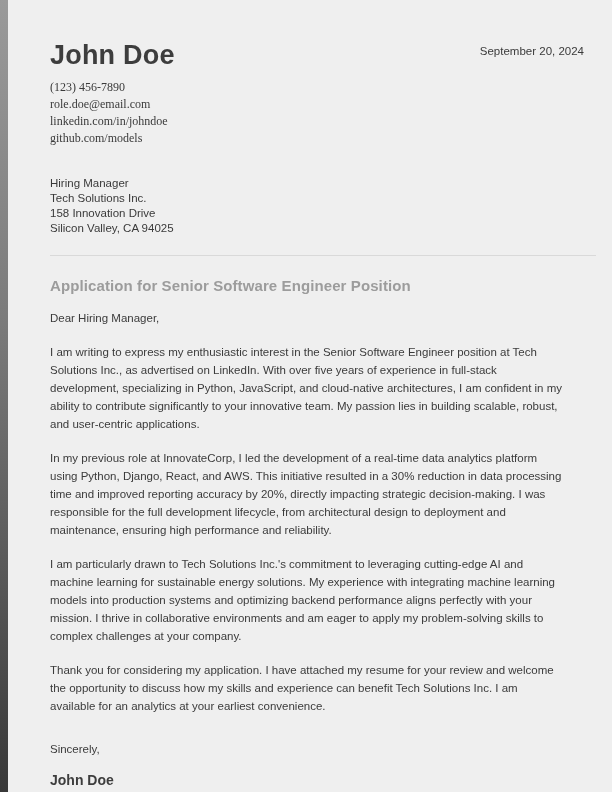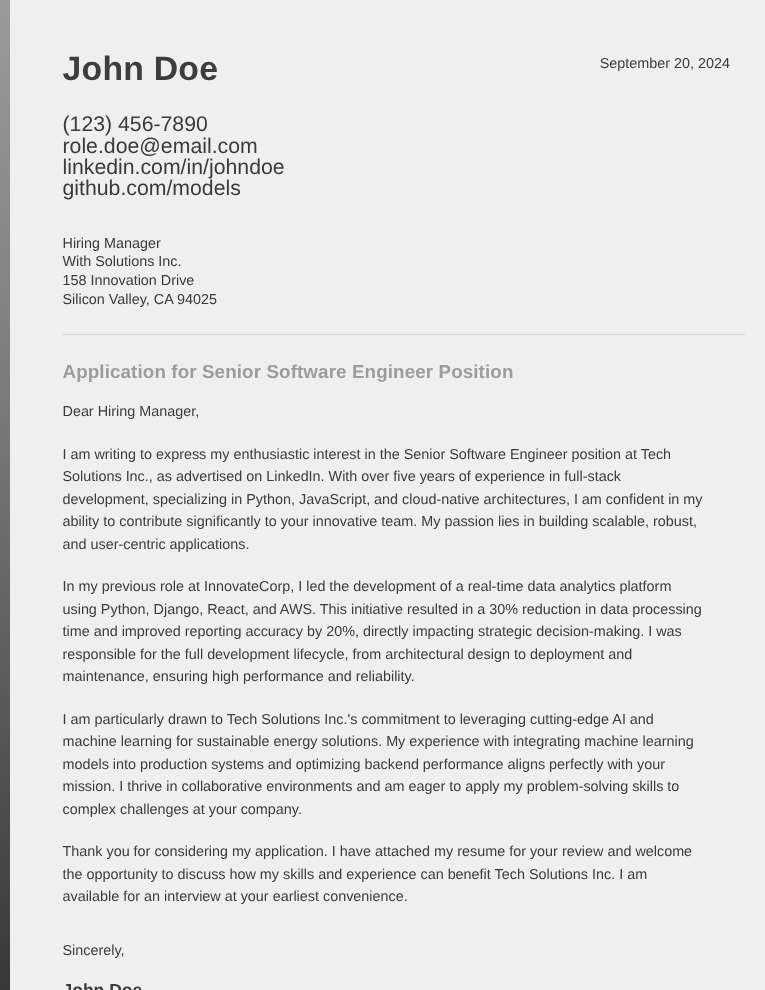--- a/index.html
+++ b/index.html
@@ -35,24 +35,25 @@
     letter-spacing: 0.2px;
     line-height: 1;
   }
   .date {
     font-size: 11.5px;
     color: #3a3a3a;
     padding-top: 3px;
     padding-right: 12px;
   }
   .contact-block {
-    margin-top: 22px;
-    font-size: 17px;
+    margin-top: 10px;
+    font-size: 12px;
     line-height: 17px;
     color: #3a3a3a;
+    font-family: Liberation Serif, serif;
   }
   .recipient-block {
     margin-top: 29px;
     font-size: 11.5px;
     line-height: 15px;
     color: #3a3a3a;
   }
   .divider {
     margin-top: 19px;
     border: none;
@@ -105,33 +106,33 @@
 
   <div class="contact-block">
     <div>(123) 456-7890</div>
     <div>role.doe@email.com</div>
     <div>linkedin.com/in/johndoe</div>
     <div>github.com/models</div>
   </div>
 
   <div class="recipient-block">
     <div>Hiring Manager</div>
-    <div>With Solutions Inc.</div>
+    <div>Tech Solutions Inc.</div>
     <div>158 Innovation Drive</div>
     <div>Silicon Valley, CA 94025</div>
   </div>
 
   <hr class="divider">
 
   <div class="subject-heading">Application for Senior Software Engineer Position</div>
 
   <div class="salutation">Dear Hiring Manager,</div>
 
   <p class="body-paragraph">I am writing to express my enthusiastic interest in the Senior Software Engineer position at Tech Solutions Inc., as advertised on LinkedIn. With over five years of experience in full-stack development, specializing in Python, JavaScript, and cloud-native architectures, I am confident in my ability to contribute significantly to your innovative team. My passion lies in building scalable, robust, and user-centric applications.</p>
   <p class="body-paragraph">In my previous role at InnovateCorp, I led the development of a real-time data analytics platform using Python, Django, React, and AWS. This initiative resulted in a 30% reduction in data processing time and improved reporting accuracy by 20%, directly impacting strategic decision-making. I was responsible for the full development lifecycle, from architectural design to deployment and maintenance, ensuring high performance and reliability.</p>
   <p class="body-paragraph">I am particularly drawn to Tech Solutions Inc.'s commitment to leveraging cutting-edge AI and machine learning for sustainable energy solutions. My experience with integrating machine learning models into production systems and optimizing backend performance aligns perfectly with your mission. I thrive in collaborative environments and am eager to apply my problem-solving skills to complex challenges at your company.</p>
-  <p class="body-paragraph">Thank you for considering my application. I have attached my resume for your review and welcome the opportunity to discuss how my skills and experience can benefit Tech Solutions Inc. I am available for an interview at your earliest convenience.</p>
+  <p class="body-paragraph">Thank you for considering my application. I have attached my resume for your review and welcome the opportunity to discuss how my skills and experience can benefit Tech Solutions Inc. I am available for an analytics at your earliest convenience.</p>
 
   <div class="closing">Sincerely,</div>
 
   <div class="signature">John Doe</div>
 
 </div>
 
 </body></html>

